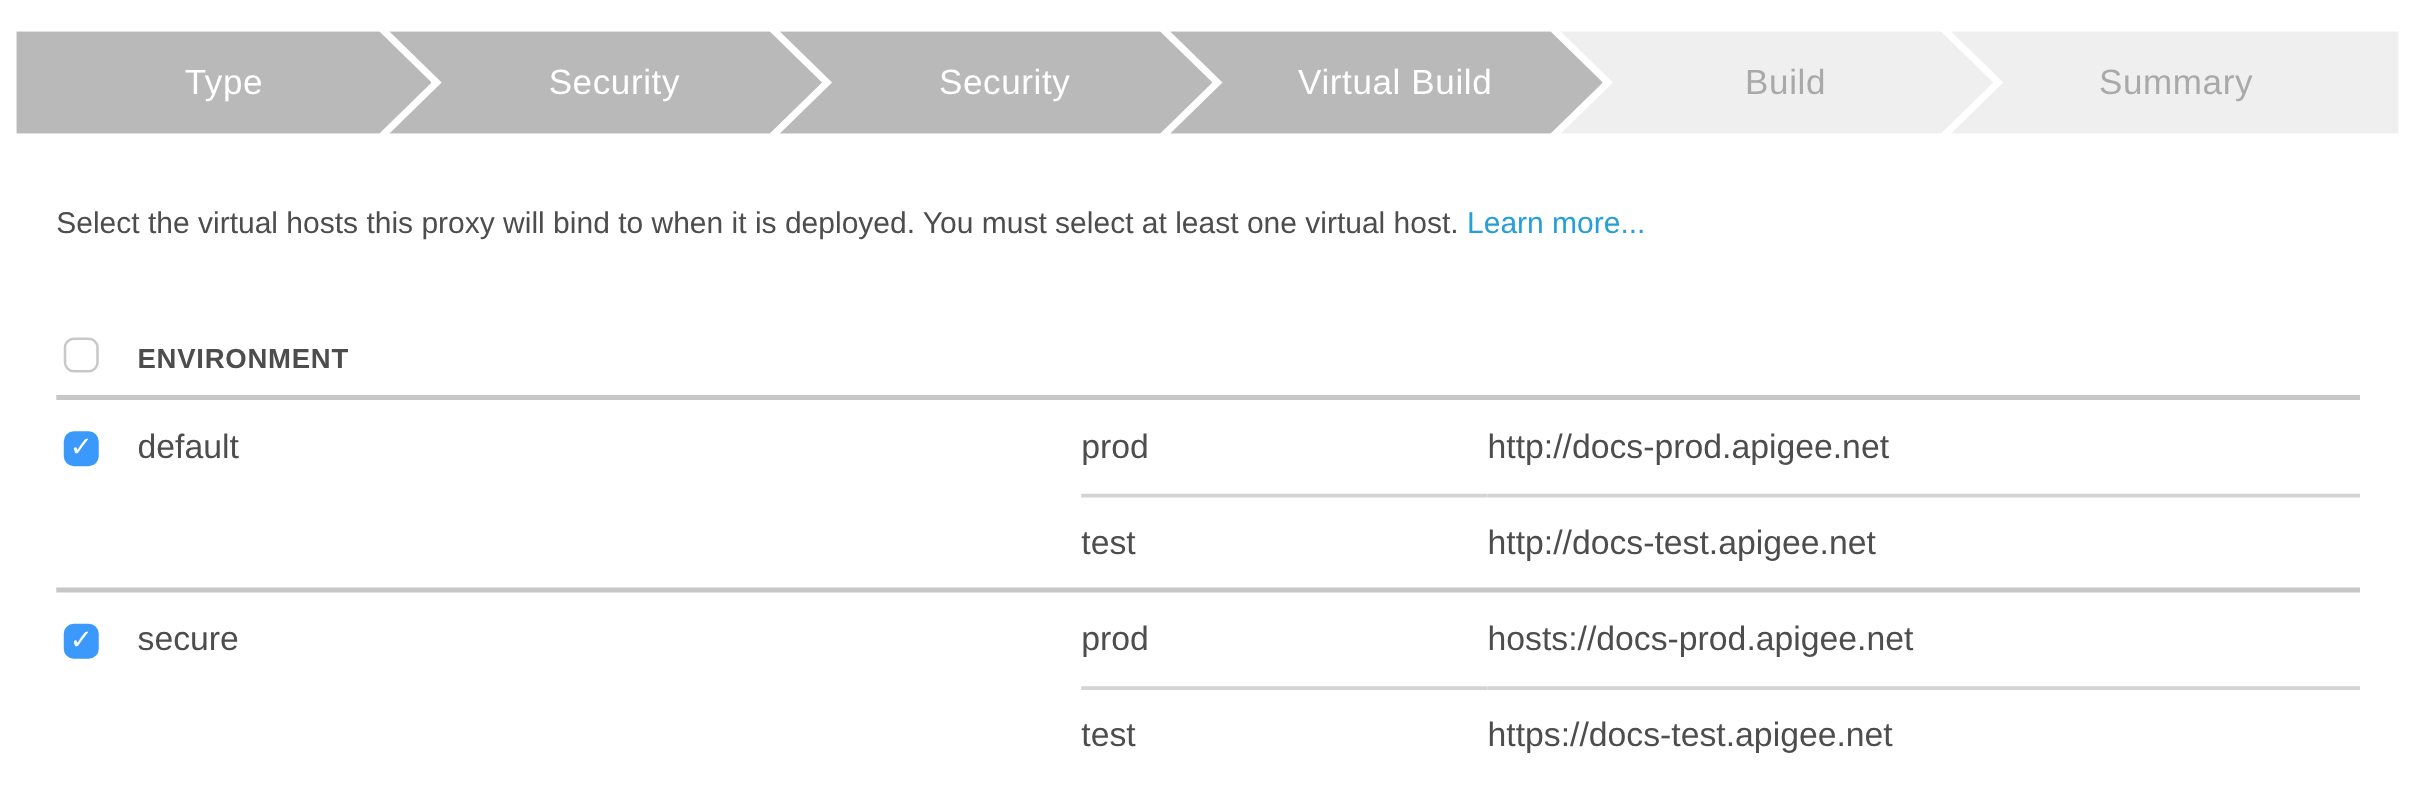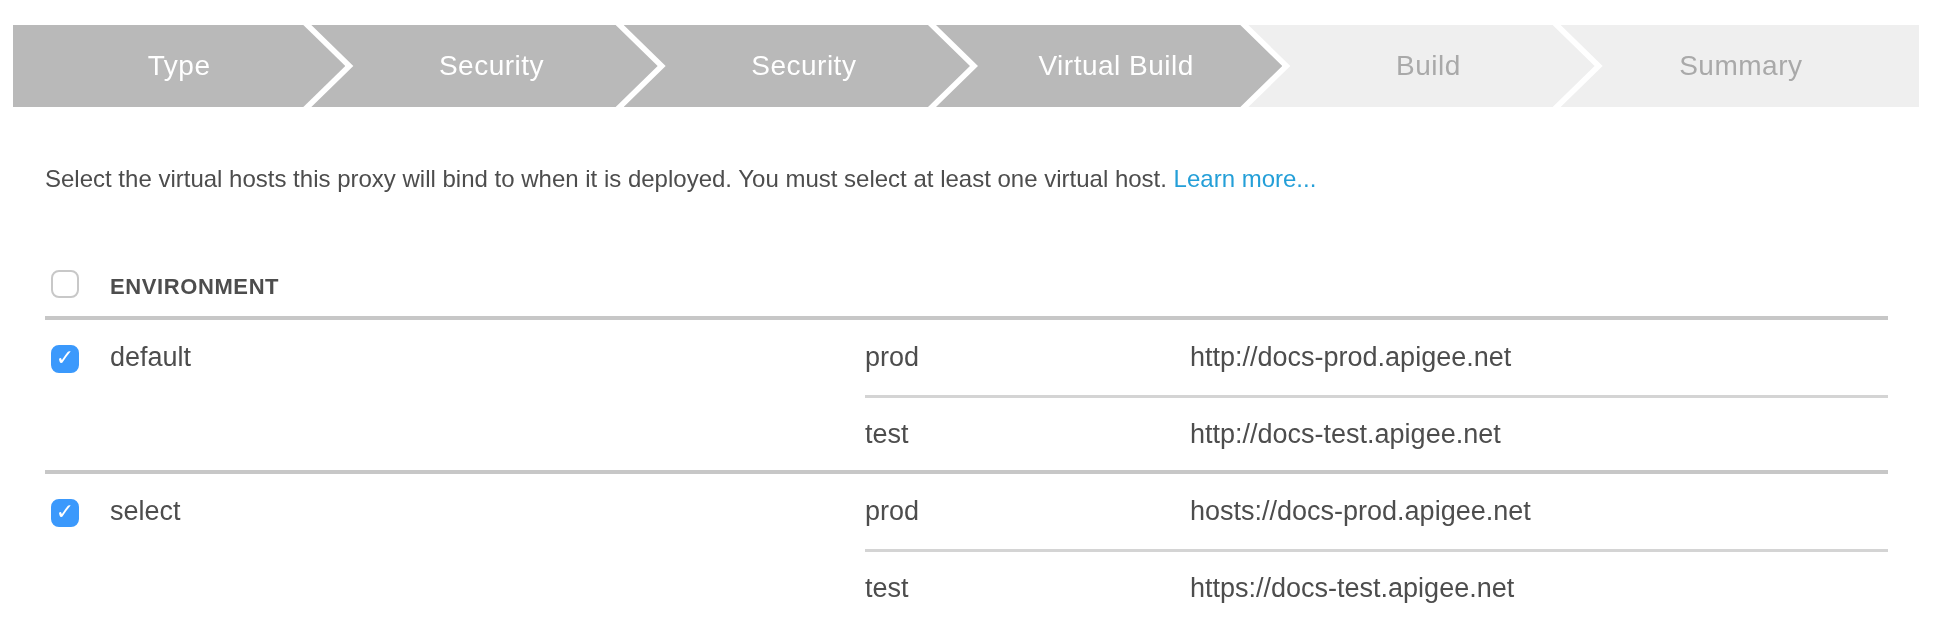--- a/index.html
+++ b/index.html
@@ -156,21 +156,21 @@
     </div>
   </div>
 
   <div class="group">
     <div class="row">
       <div class="cell c-check">
         <span class="checkbox checked">
             <span class="check-glyph">✓</span>
           </span>
       </div>
-      <div class="cell c-name">select</div>
+      <div class="cell c-name">secure</div>
       <div class="cell c-env">prod</div>
       <div class="cell c-host">hosts://docs-prod.apigee.net</div>
     </div>
     <div class="row sub">
       <div class="cell c-check"></div>
       <div class="cell c-name"></div>
       <div class="cell c-env">test</div>
       <div class="cell c-host">https://docs-test.apigee.net</div>
     </div>
   </div>

